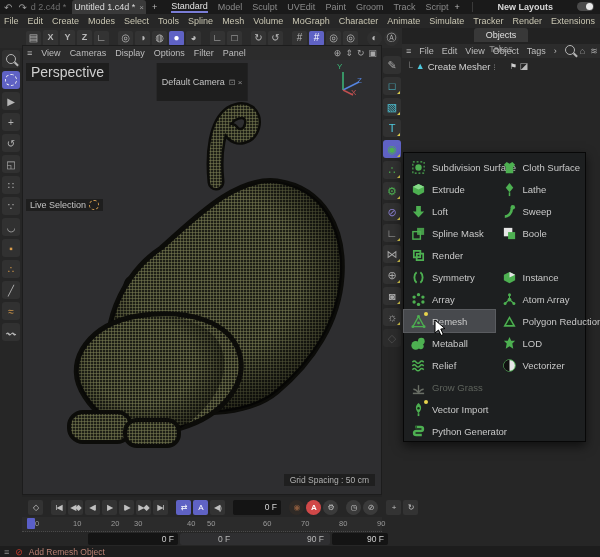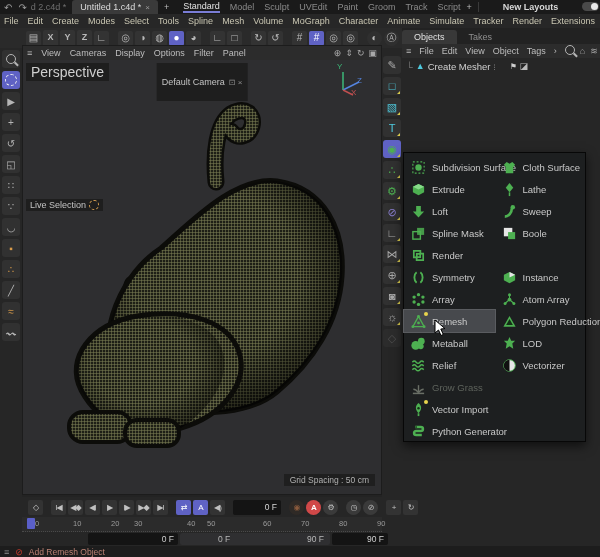--- a/index.html
+++ b/index.html
@@ -4,21 +4,21 @@
 <style>
   html,body{margin:0;padding:0;background:#111;}
   .app{position:relative;width:600px;height:557px;background:#232323;overflow:hidden;
        font-family:"Liberation Sans",sans-serif;color:#c4c4c4;-webkit-font-smoothing:none;}
   
   .titlebar{position:absolute;left:0;top:0;width:600px;height:14px;background:#1a1a1a;
             display:flex;align-items:center;font-size:9px;color:#8f8f8f;}
   .tb-undo{margin:0 2px 0 4px;font-size:10px;color:#9a9a9a;}
   .doc-tab-bg{margin-left:2px;color:#6f6f6f;white-space:nowrap;}
   .doc-tab{display:flex;align-items:center;gap:4px;background:#3a3a3a;color:#dcdcdc;
-           height:14px;padding:0 8px;margin-left:6px;border-radius:3px 3px 0 0;white-space:nowrap;}
+           height:14px;padding:0 2px;margin-left:6px;border-radius:3px 3px 0 0;white-space:nowrap;}
   .doc-tab .x{color:#9a9a9a;font-size:8px;}
   .tab-add{margin:0 6px;color:#bbb;}
   .layouts{display:flex;align-items:center;gap:10px;margin-left:8px;}
   .lt{color:#8a8a8a;white-space:nowrap;cursor:default;}
   .lt.on{color:#e2e2e2;border-bottom:2px solid #7a7dd6;padding-bottom:0px;}
   .tb-right{margin-left:auto;display:flex;gap:24px;padding-right:6px;}
   .vsep{width:1px;height:10px;background:#3a3a3a;}
   .new-layouts{color:#d8d8d8;font-weight:bold;white-space:nowrap;}
   .toggle{width:17px;height:9px;background:#4a4a4a;border-radius:5px;position:relative;}
   .toggle::after{content:'';position:absolute;right:1px;top:1px;width:7px;height:7px;border-radius:50%;background:#e8e8e8;}
@@ -68,21 +68,21 @@
   .palette{position:absolute;left:382px;top:48px;width:20px;height:509px;background:#262626;
            display:flex;flex-direction:column;align-items:center;gap:3px;padding-top:8px;box-sizing:border-box;}
   .pl{width:18px;height:18px;display:flex;align-items:center;justify-content:center;background:#313131;
       border-radius:3px;font-size:11px;color:#a8a8a8;position:relative;}
   .pl.cyan{color:#4ec9dd;}.pl.green{color:#4db051;}.pl.purple{color:#8a7fd0;}
   .pl.active{background:#5f62c4;}
   .pl.disabled{color:#4f4f4f;background:#2c2c2c;}
   .pl.sub::after{content:'';position:absolute;right:1px;bottom:1px;border-left:3px solid transparent;border-bottom:3px solid #d8c94d;}
   
   .rpanel{position:absolute;left:402px;top:28px;width:198px;height:529px;background:#262626;}
-  .rp-tabs{height:16px;background:#222;display:flex;font-size:9px;align-items:flex-end;}
+  .rp-tabs{height:16px;background:#222;display:flex;font-size:9px;align-items:center;flex-direction:column;}
   .rp-tab{padding:2px 12px;color:#8f8f8f;}
   .rp-tab.on{background:#383838;color:#e0e0e0;border-radius:3px 3px 0 0;}
   .rp-menu{height:14px;background:#2c2c2c;display:flex;align-items:center;gap:8px;font-size:9px;color:#bdbdbd;padding:0 4px;}
   .rp-icons{margin-left:auto;display:flex;gap:5px;align-items:center;color:#a8a8a8;font-size:9px;}
   .rp-tree{height:16px;display:flex;align-items:center;gap:3px;font-size:9.5px;color:#d0d0d0;padding-left:4px;background:#262626;}
   .tree-branch{color:#777;}
   .tree-obj-icon{color:#4ec9dd;font-size:9px;}
   .tree-dots{color:#8a8a8a;font-size:8px;letter-spacing:1px;}
   .tree-flag{color:#cfcfcf;font-size:8px;margin-left:10px;}
   .tree-layer{color:#bbb;font-size:9px;}

